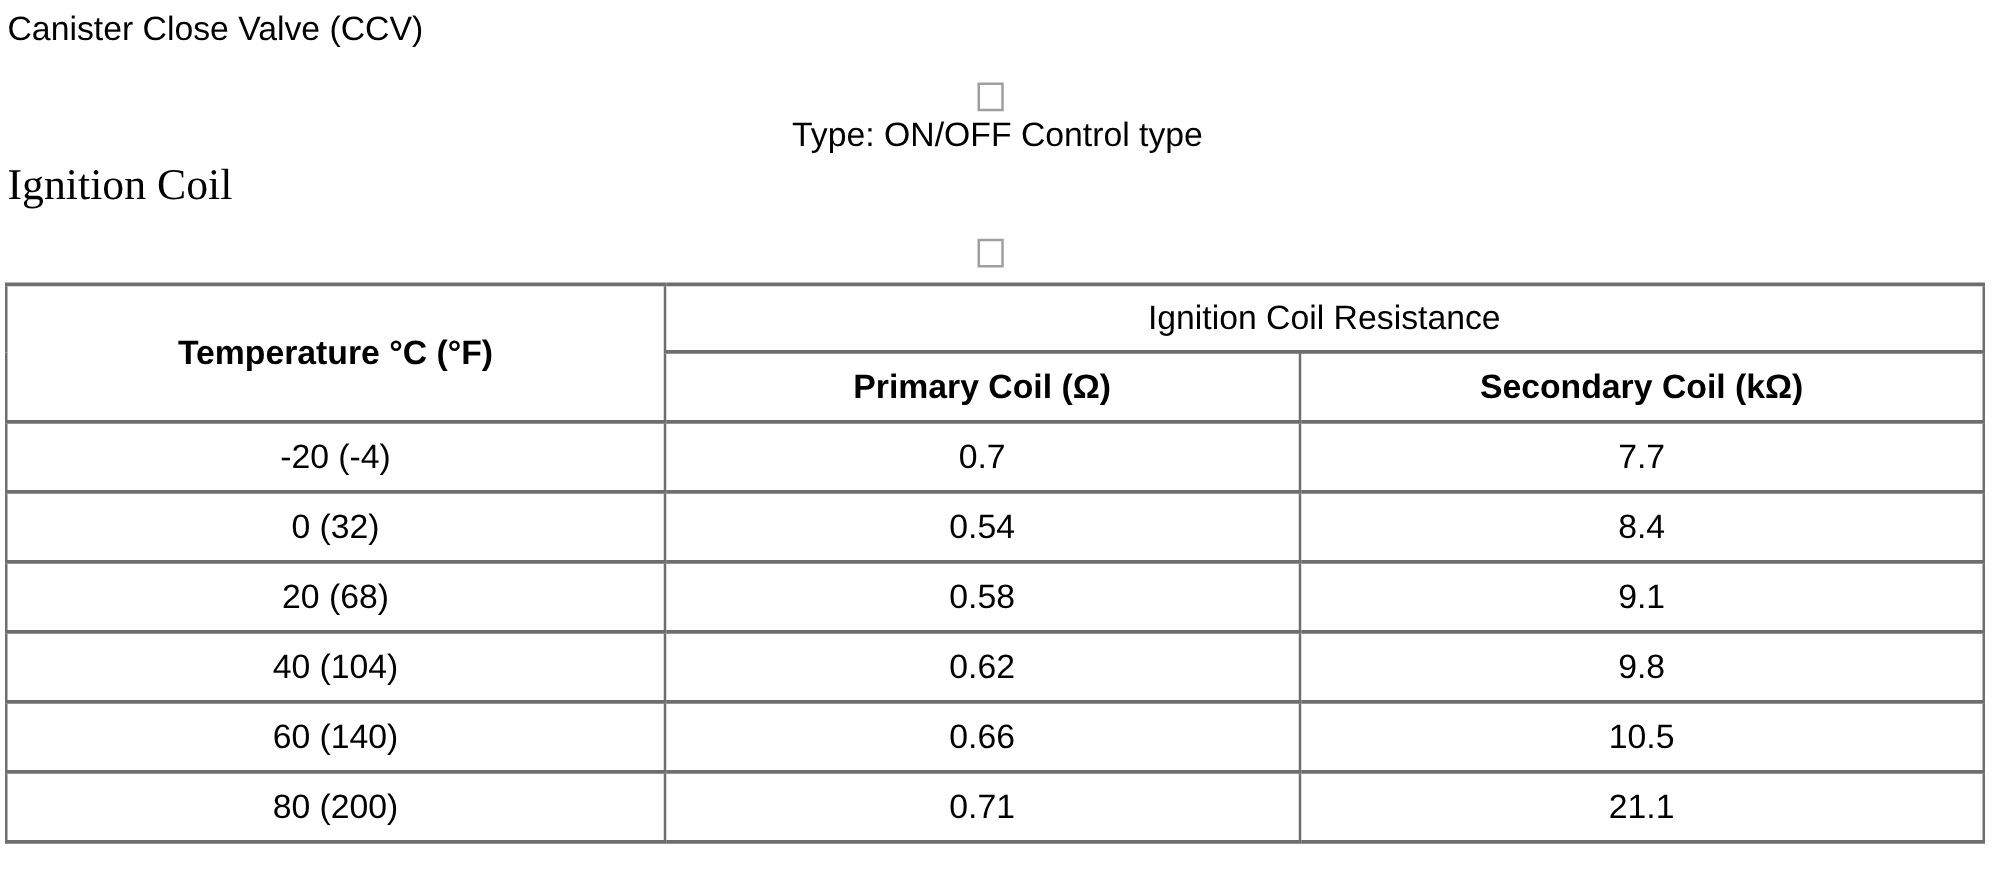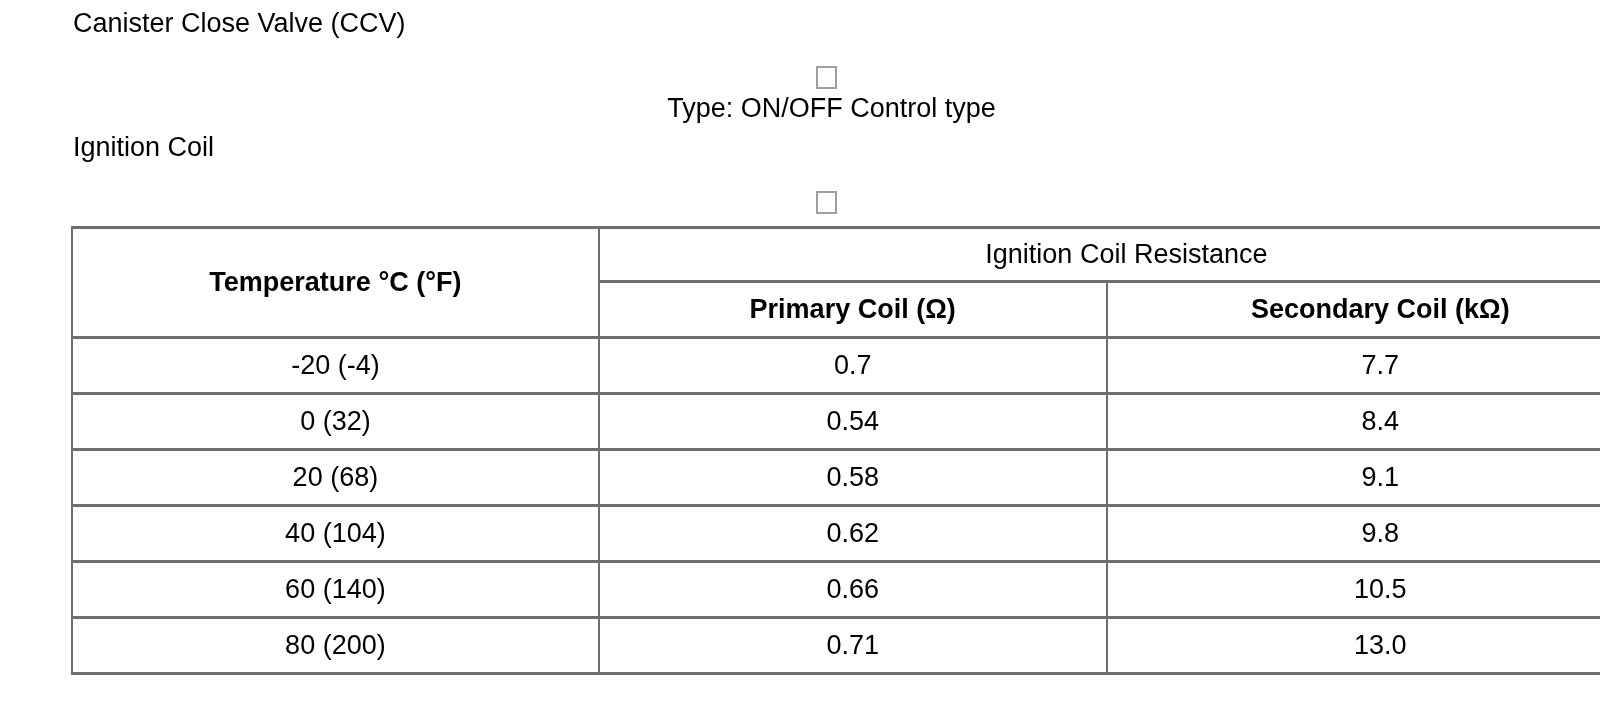--- a/index.html
+++ b/index.html
@@ -6,22 +6,21 @@
     margin: 0;
     padding: 0;
     background: #ffffff;
     width: 1600px;
     height: 717px;
     overflow: hidden;
     font-family: "Liberation Sans", "DejaVu Sans", sans-serif;
     color: #000000;
   }
   .doc {
-    padding: 6px 8px 0 24px;
-    margin-left: 47px;
+    padding: 6px 8px 0 4px;
   }
   .doc-title {
     font-size: 27px;
     font-weight: 400;
     line-height: 34px;
     margin: 0 0 26px 0;
     padding-left: 2px;
   }
   .bullet-line {
     font-size: 27px;
@@ -33,25 +32,26 @@
   }
   .bullet-box {
     display: inline-block;
     width: 17px;
     height: 19px;
     border: 2px solid #9f9f9f;
     margin: 0 13px 0 2px;
     flex: 0 0 auto;
   }
   .sub-heading {
-    font-size: 27px;
+    font-size: 35px;
     font-weight: 400;
     line-height: 39px;
     margin: 0;
     padding-left: 2px;
+    font-family: Liberation Serif, serif;
   }
   .spec-bullet {
     margin-top: 24px;
   }
   table.spec-table {
     border-collapse: collapse;
     table-layout: fixed;
     width: 1584px;
     margin-top: 12px;
   }
@@ -130,18 +130,18 @@
         <td>9.8</td>
       </tr>
       <tr>
         <td>60 (140)</td>
         <td>0.66</td>
         <td>10.5</td>
       </tr>
       <tr>
         <td>80 (200)</td>
         <td>0.71</td>
-        <td>13.0</td>
+        <td>21.1</td>
       </tr>
     </tbody>
   </table>
 
 </div>
 
 </body></html>

